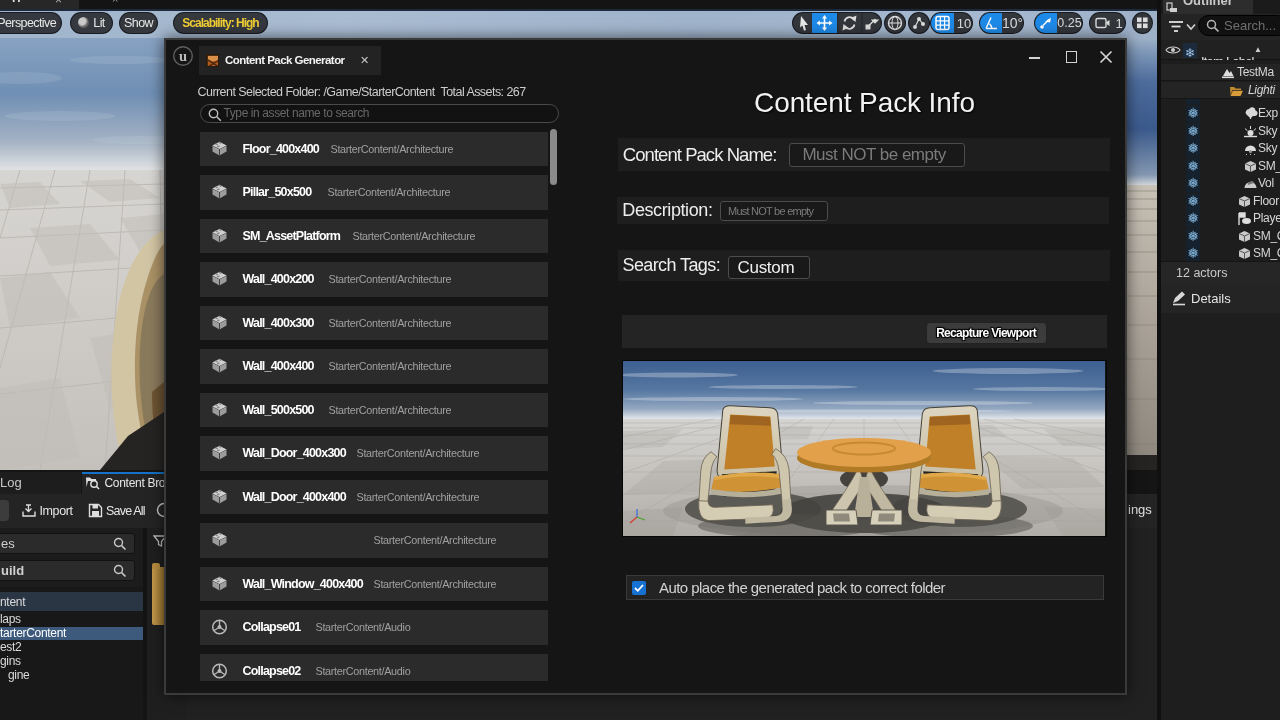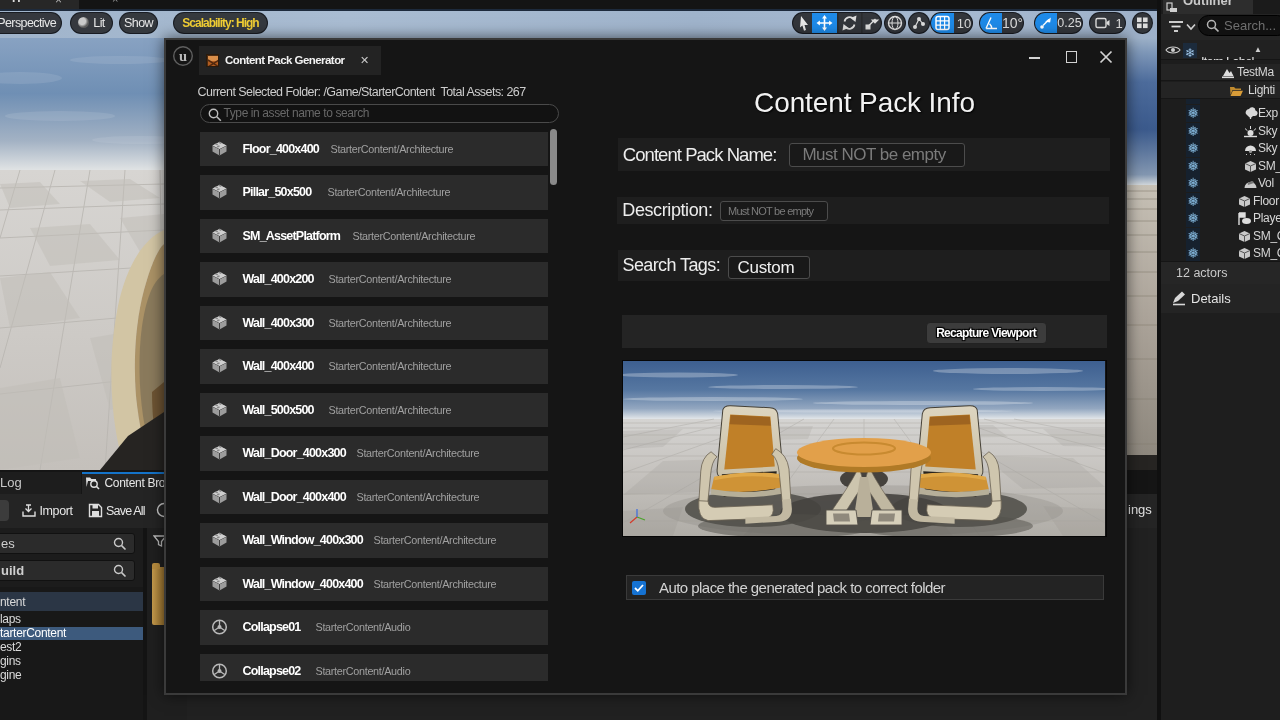--- a/index.html
+++ b/index.html
@@ -276,21 +276,21 @@
         <circle cx="5.5" cy="5.5" r="4" fill="none" stroke="#c9c9c9" stroke-width="1.4"></circle>
         <line x1="8.6" y1="8.6" x2="12.5" y2="12.5" stroke="#c9c9c9" stroke-width="1.6"></line>
       </svg>
     </div>
     <div class="abs" style="left:0;top:117px;width:143px;height:133px;background:#181818;color:#dadada;font-size:12px;letter-spacing:-0.3px;">
       <div style="position:absolute;top:5px;left:0;width:143px;height:19px;background:#2b3645;line-height:21px;">ntent</div>
       <div style="position:absolute;top:26px;left:0;width:143px;height:13px;line-height:13px;">laps</div>
       <div style="position:absolute;top:39.5px;left:0;width:143px;height:13.5px;background:#3d5a7d;color:#fff;line-height:13.5px;">tarterContent</div>
       <div style="position:absolute;top:54px;left:0;width:143px;height:13px;line-height:13px;">est2</div>
       <div style="position:absolute;top:68px;left:0;width:143px;height:13px;line-height:13px;">gins</div>
-      <div style="position:absolute;top:82px;left:0;width:143px;height:13px;line-height:13px;">gine</div>
+      <div style="position:absolute;top:82px;left:8px;width:143px;height:13px;line-height:13px;">gine</div>
     </div>
 
     <div class="abs" style="left:143px;top:58px;width:4px;height:192px;background:#141414;"></div>
     <div class="abs" style="left:147px;top:58px;width:40px;height:192px;background:#1f1f1f;"></div>
     <svg class="abs" style="left:153px;top:63px;" width="16" height="16">
       <path d="M1,3 L13,3 L8.5,8.5 L8.5,13 L5.5,11.5 L5.5,8.5 Z" fill="none" stroke="#bbb" stroke-width="1.3"></path>
     </svg>
     <div class="abs" style="left:152px;top:97px;width:13px;height:58px;background:linear-gradient(90deg,#c59a4c,#9c742f);border-radius:2px 0 0 2px;"></div>
     <div class="abs" style="left:152px;top:93px;width:8px;height:6px;background:#b98d3f;border-radius:2px 2px 0 0;"></div>
 
@@ -351,21 +351,21 @@
           <path d="M2,10 L6,3 L8.5,7 L10,5 L12.5,10 Z" fill="#ddd"></path>
             <rect x="1" y="10.5" width="12" height="1.6" fill="#ddd"></rect>
         </svg>
         <span style="margin-left:76px;">TestMa</span>
       </div>
       <div class="orow" style="top:22px;background:#242424;border-bottom:1px solid #161616;">
         <svg class="oico" width="15" height="13" style="left:68px;">
           <path d="M1,3 L5,3 L6.5,4.5 L12,4.5 L12,6 L3.5,6 L1.5,11 Z" fill="#c08a2e"></path>
           <path d="M3.8,6.8 L14,6.8 L11.5,12 L1.5,12 Z" fill="#d89c38"></path>
         </svg>
-        <span style="margin-left:87px;">Lighti</span>
+        <span style="margin-left:87px;font-style:italic;">Lighti</span>
       </div>
       <div class="orow" style="top:39px;height:5px;">
           <span class="snow" style="height:5px;"></span>
         </div>
       <div class="orow" style="top:45px;"><span class="snow">❅</span>
         <svg class="oico" width="15" height="13" style="left:82px;">
           <path d="M3,7 a3.5,3.5 0 0 1 3,-5 a3.5,3.5 0 0 1 6.5,1.5 a2.8,2.8 0 0 1 -0.5,5.5 l-7,0" fill="#d8d8d8"></path>
           <path d="M7.5,8 L7.5,12 M5.8,10 L7.5,8.2 L9.2,10" stroke="#d8d8d8" stroke-width="1.3" fill="none"></path>
         </svg>
         <span style="margin-left:97px;">Exp</span>
@@ -555,21 +555,20 @@
           <svg class="mico" width="17" height="16">
             <use href="#meshic"></use>
           </svg>
           <span class="nm">Wall_Door_400x400</span>
           <span class="pth" style="left:157px;">StarterContent/Architecture</span>
         </div>
       <div class="arow" style="top:391.5px;">
           <svg class="mico" width="17" height="16">
             <use href="#meshic"></use>
           </svg>
-          <span class="nm">Wall_Window_400x300</span>
           <span class="pth" style="left:174px;">StarterContent/Architecture</span>
         </div>
       <div class="arow" style="top:435.0px;">
           <svg class="mico" width="17" height="16">
             <use href="#meshic"></use>
           </svg>
           <span class="nm">Wall_Window_400x400</span>
           <span class="pth" style="left:174px;">StarterContent/Architecture</span>
         </div>
       <div class="arow" style="top:478.5px;text-align:right;">

